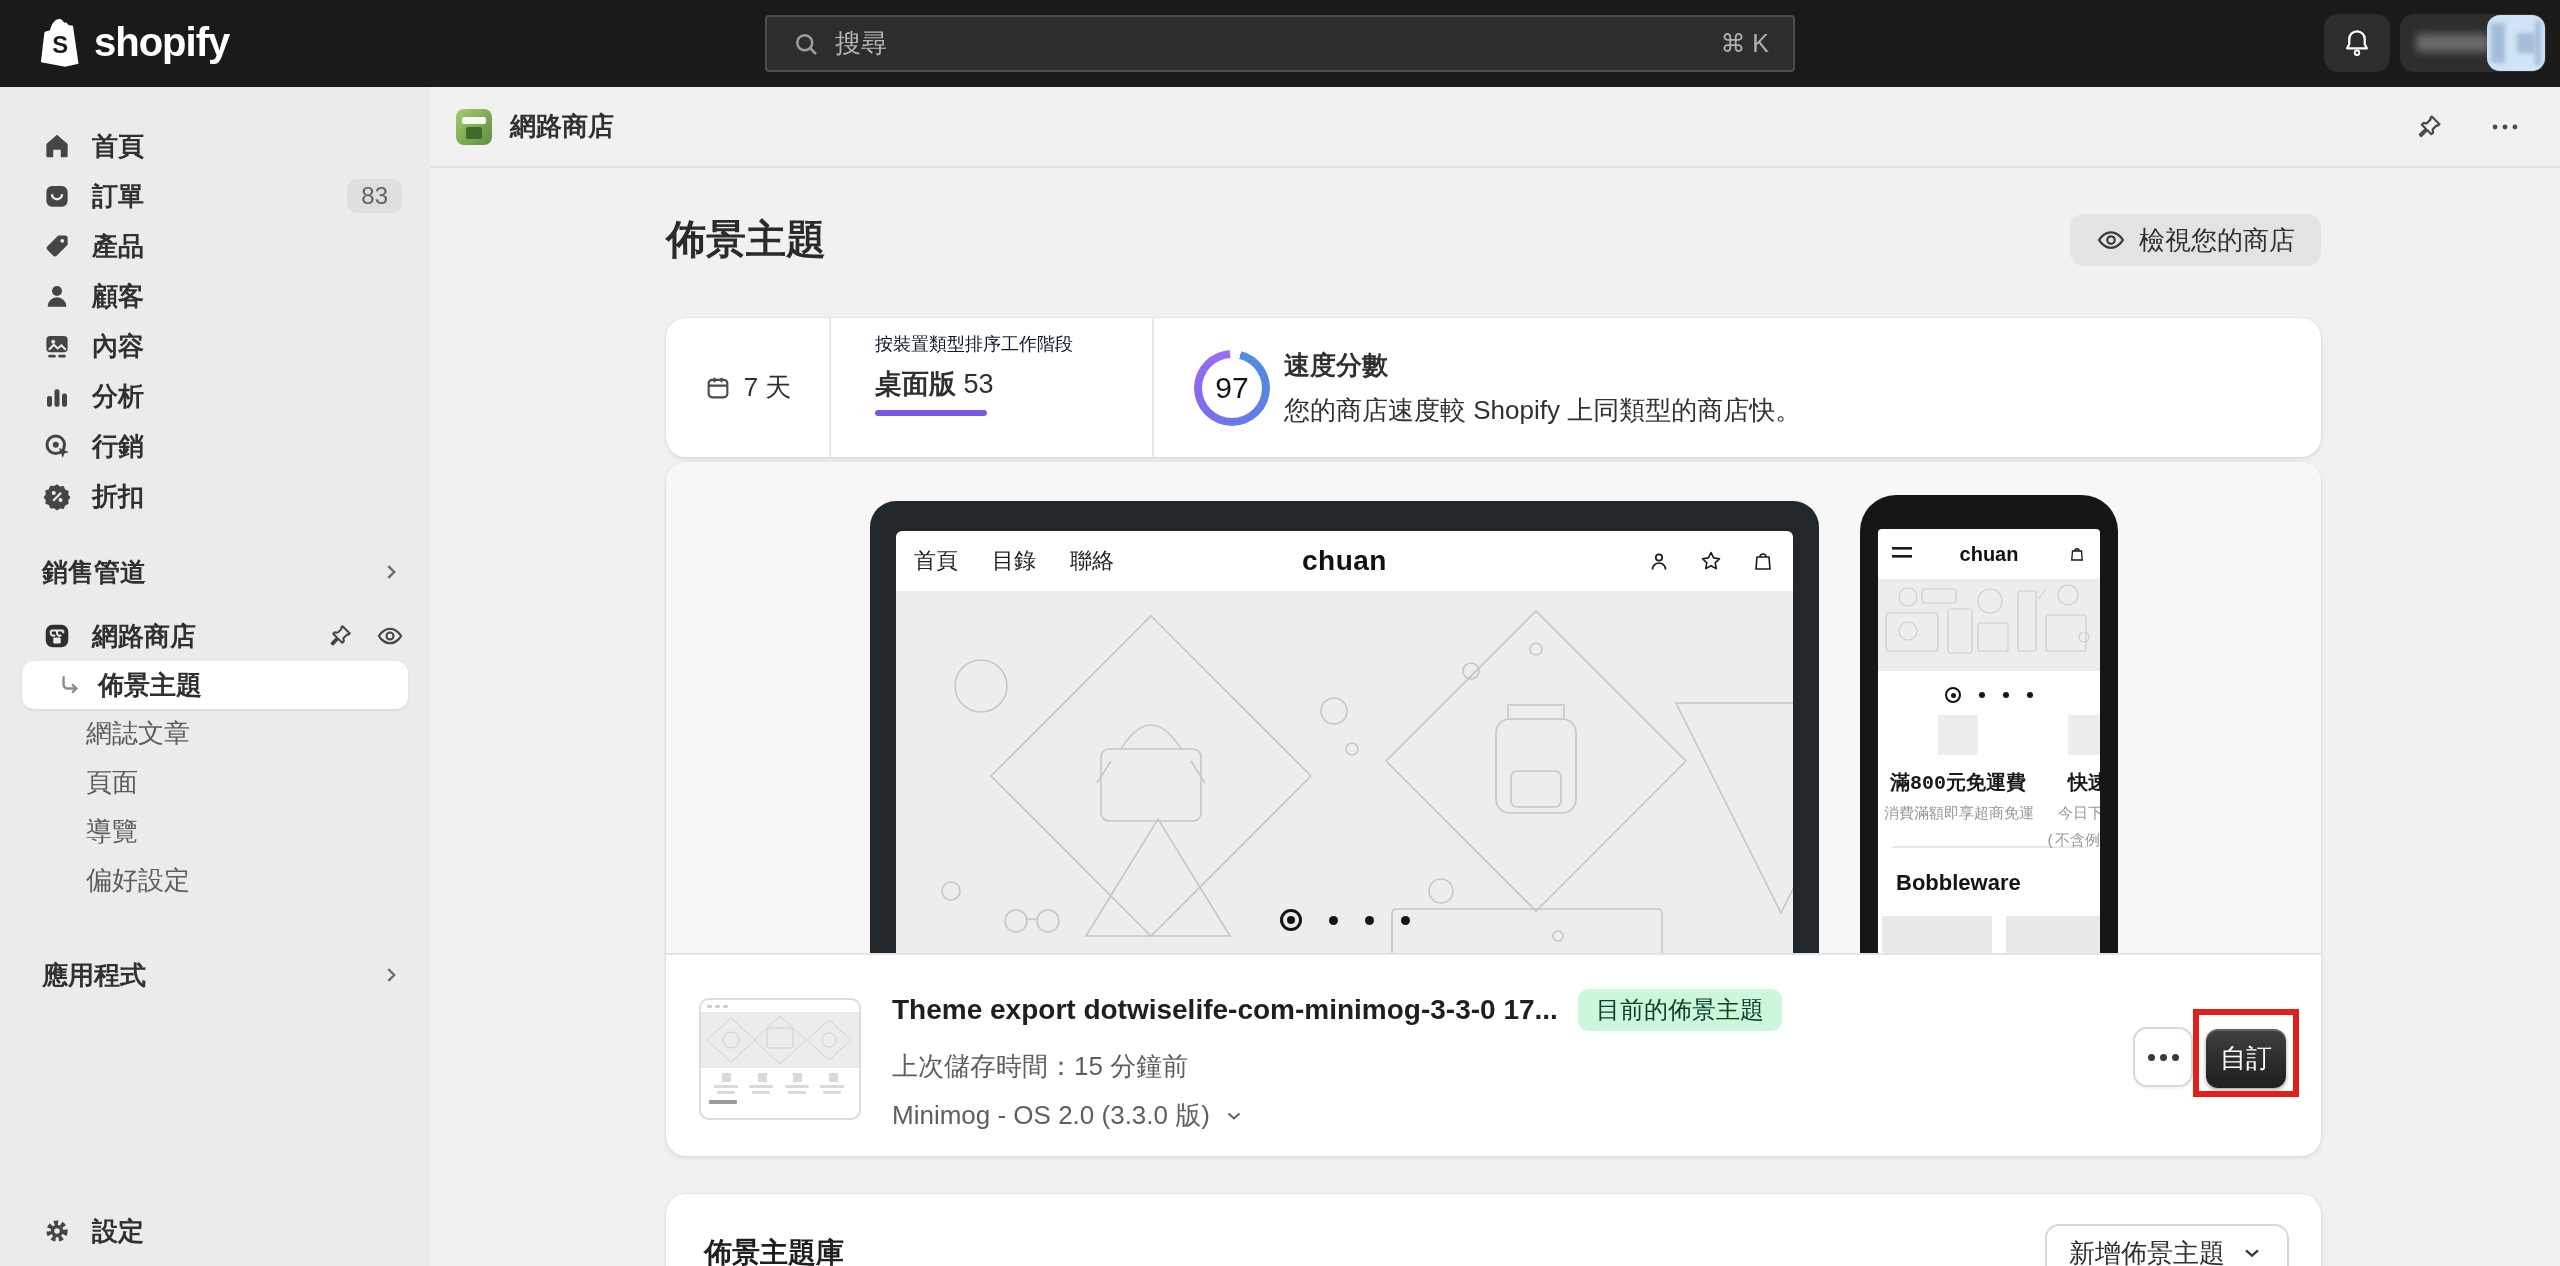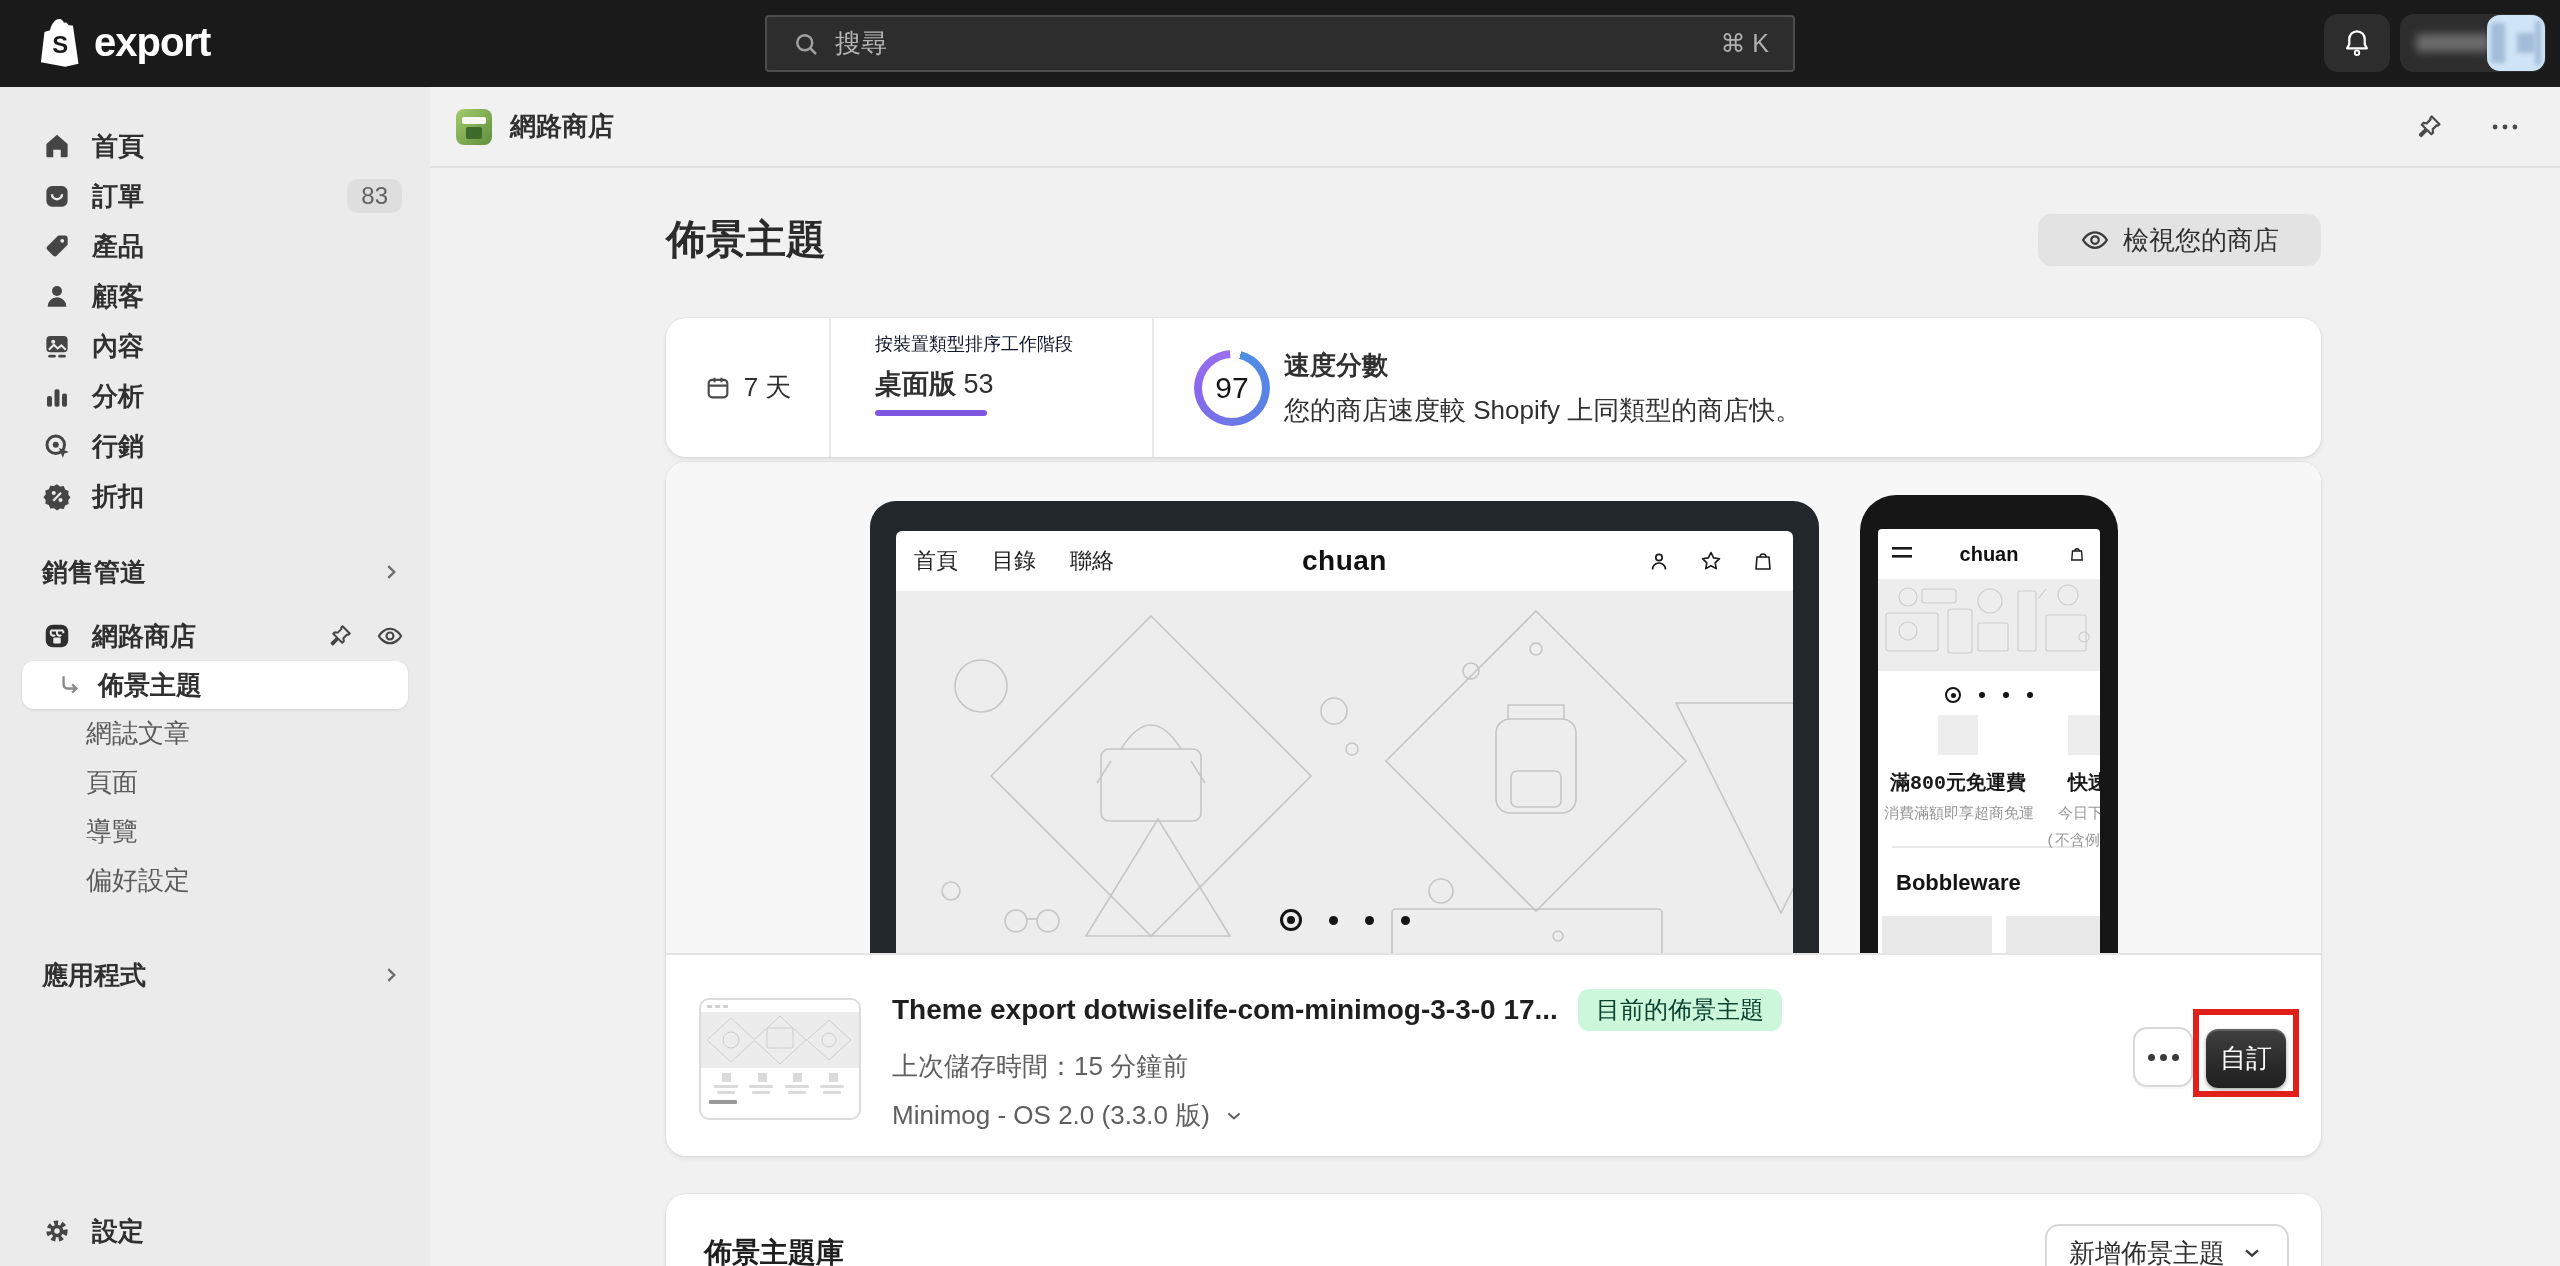--- a/index.html
+++ b/index.html
@@ -46,21 +46,21 @@
   .ch-icon { margin-left:26px; width:36px; height:36px; border-radius:8px; background:linear-gradient(135deg,#a5cb6d,#5e8e3e);
     position:relative; overflow:hidden; }
   .ch-icon i { position:absolute; left:6px; top:8px; width:24px; height:7px; background:#fff; border-radius:2px; opacity:.92; }
   .ch-icon u { position:absolute; left:10px; top:18px; width:16px; height:12px; background:#3f6b2a; border-radius:2px; }
   .ch-label { margin-left:18px; font-size:26px; font-weight:600; }
   .ch-right { margin-left:auto; margin-right:38px; display:flex; align-items:center; gap:44px; }
 
   
   .page-title { position:absolute; left:666px; top:212px; font-size:40px; font-weight:700; color:#2b2b2b; }
   .view-store { position:absolute; right:239px; top:214px; height:52px; background:#e3e3e3; border-radius:14px;
-    display:flex; align-items:center; gap:13px; padding:0 42px; font-size:26px; font-weight:500; white-space:nowrap; }
+    display:flex; align-items:center; gap:13px; padding:0 26px; font-size:26px; font-weight:500; white-space:nowrap; }
 
   .card { position:absolute; background:#fff; border-radius:20px; box-shadow:0 2px 5px rgba(26,26,26,.09), 0 0 0 1px rgba(0,0,0,.03); }
 
   
   .stats { left:666px; top:318px; width:1655px; height:139px; display:flex; }
   .stat-period { width:165px; display:flex; align-items:center; justify-content:center; gap:12px; font-size:26px;
     color:#303030; border-right:2px solid #e8e8e8; }
   .stat-device { width:323px; border-right:2px solid #e8e8e8; padding:14px 0 0 44px; position:relative; }
   .sd-title { font-size:18px; color:#0f172a; white-space:nowrap; }
   .sd-line { margin-top:10px; font-size:27px; }
@@ -156,21 +156,21 @@
 
 <div class="topbar">
   <div class="logo">
     <span>
       <svg width="44" height="50" viewBox="0 0 48 54">
         <path fill="#fff" d="M36 9.5c0-.4-.4-.6-.7-.6l-3.8-.3-2.8-2.8c-.3-.3-.8-.2-1-.1l-1.4.4C25 3.4 23.2 2 21.2 2 16.6 2 12.4 7.2 11 14.2l-4.6 1.4c-1.4.4-1.5.5-1.7 1.8L1 49l26.5 5L42 50.8 36 9.5z"></path>
         <path d="M14.5 15a9.5 7.5 0 0 1 15-4" fill="none" stroke="#fff" stroke-width="2.6"></path>
         <text x="22" y="39" text-anchor="middle" font-family="Liberation Sans,sans-serif" font-size="26" font-weight="bold" fill="#1a1a1a">S</text>
       </svg>
     </span>
-    <span class="logo-word">export</span>
+    <span class="logo-word">shopify</span>
   </div>
 
   <div class="searchbar">
     <span>
       <svg width="30" height="30" viewBox="0 0 24 24">
           <circle cx="11" cy="11" r="6" fill="none" stroke="#9e9e9e" stroke-width="2"></circle>
           <path d="M15.6 15.6L20 20" stroke="#9e9e9e" stroke-width="2"></path>
         </svg>
     </span>
     <span class="search-ph">搜尋</span>

